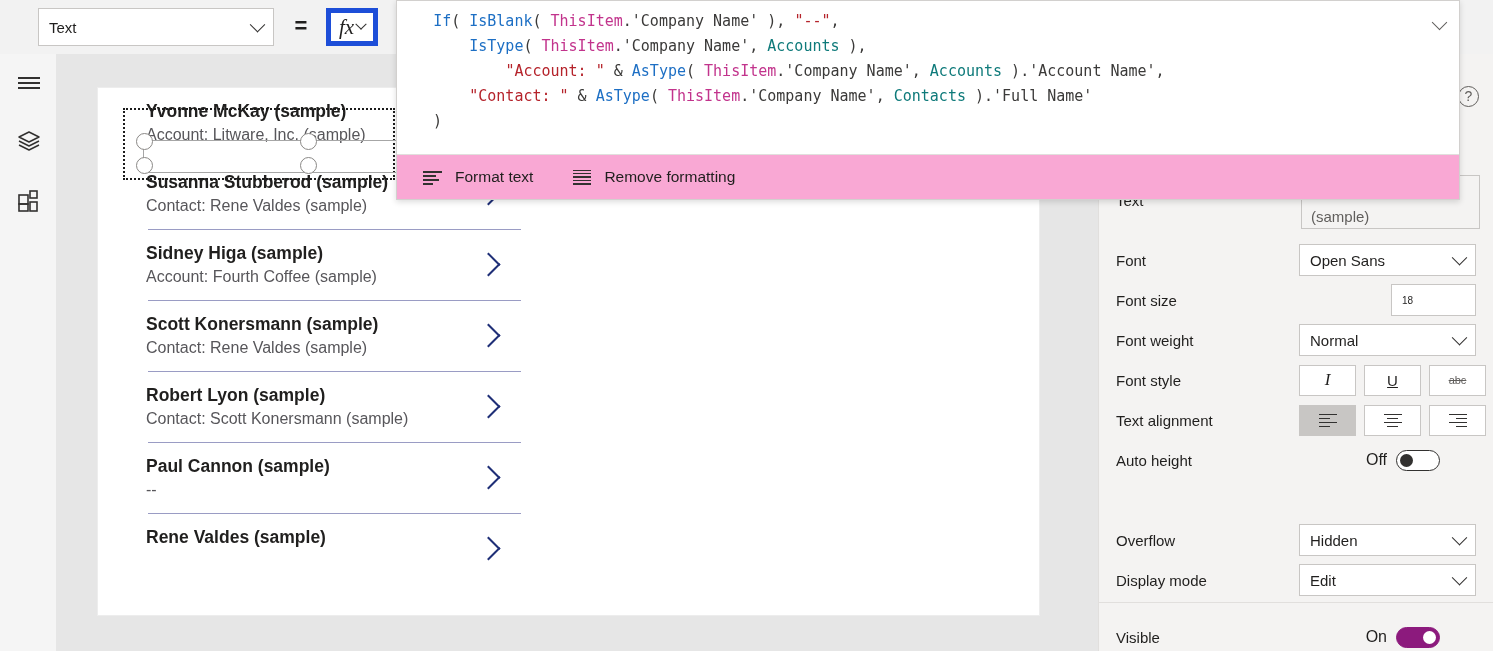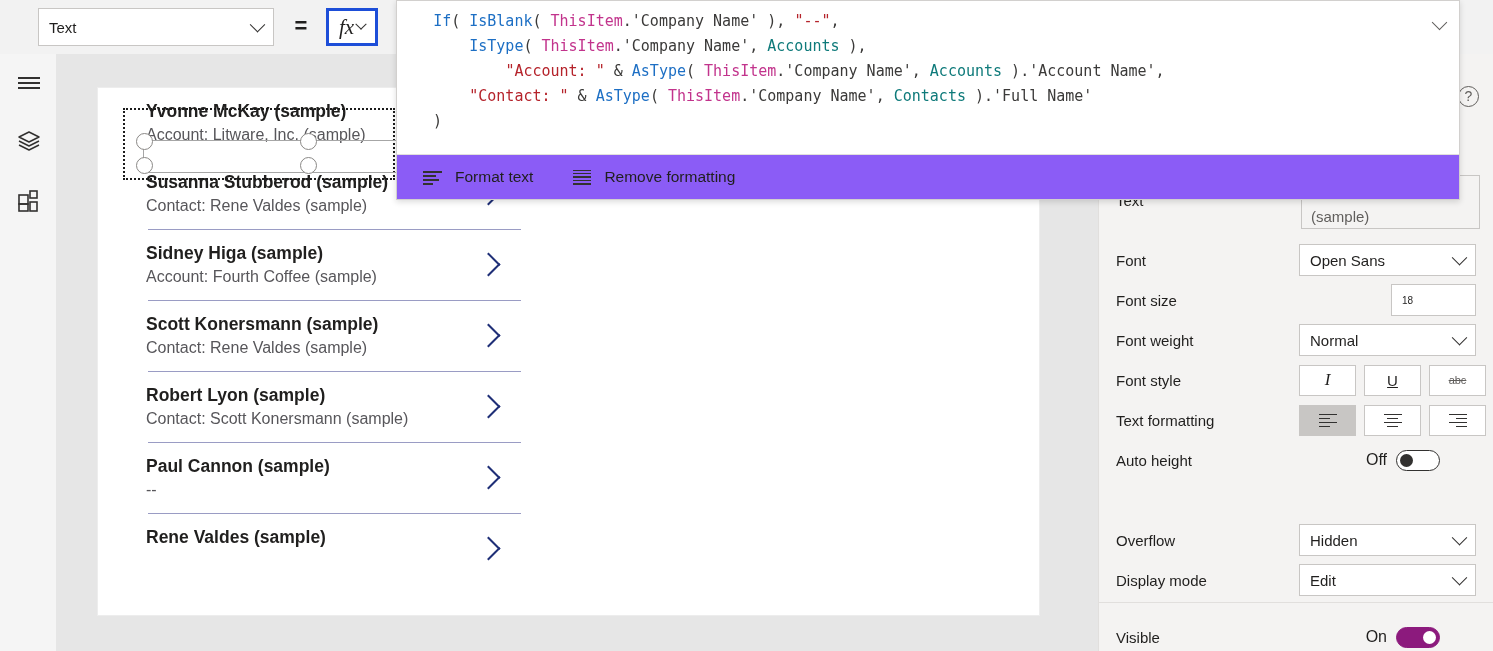--- a/index.html
+++ b/index.html
@@ -29,21 +29,21 @@
     width: 11px; height: 11px; border-right: 1.6px solid #323130;
     border-bottom: 1.6px solid #323130; transform: rotate(45deg) translate(-2px,-2px);
     flex: none;
   }
   .eq-sign {
     position: absolute; left: 290px; top: 13px; width: 22px;
     text-align: center; font-size: 22px; color: #201f1e; font-weight: 600;
   }
   .fx-btn {
     position: absolute; left: 326px; top: 8px; width: 52px; height: 38px;
-    background: #ffffff; border: 3px solid #1d4ed8;
+    background: #ffffff; border: 5px solid #1d4ed8;
     display: flex; align-items: center; justify-content: center; gap: 3px;
     cursor: pointer;
   }
   .fx-btn .fx {
     font-family: "Liberation Serif", serif; font-style: italic;
     font-size: 21px; color: #201f1e;
   }
   .fx-btn .chev { width: 8px; height: 8px; border-width: 1.4px; }
 
   
@@ -69,21 +69,21 @@
   .tk-str  { color: #b5232b; }
   .tk-pln  { color: #3b3a39; }
   .formula-collapse {
     position: absolute; right: 14px; top: 16px;
     width: 11px; height: 11px;
     border-right: 1.7px solid #605e5c; border-bottom: 1.7px solid #605e5c;
     transform: rotate(45deg); cursor: pointer;
   }
   .formula-footer {
     position: absolute; left: 0; bottom: 0; width: 100%; height: 45px;
-    background: #8b5cf6; border-top: 1px solid #e1dfdd;
+    background: #f9a8d4; border-top: 1px solid #e1dfdd;
     display: flex; align-items: center; padding-left: 26px; gap: 40px;
   }
   .fmt-btn {
     display: flex; align-items: center; gap: 13px; cursor: pointer;
     font-size: 15.5px; color: #201f1e;
   }
   .ic-fmttext { width: 19px; height: 14px; position: relative; flex: none; }
   .ic-fmttext i {
     position: absolute; left: 0; height: 1.7px; background: #323130; display: block;
   }
@@ -358,21 +358,21 @@
         <div class="sq-btn">
           <span class="ic-underline">U</span>
         </div>
         <div class="sq-btn">
           <span class="ic-strike">abc</span>
         </div>
       </div>
     </div>
 
     <div class="prop-row" style="top:346px;">
-      <span class="prop-label">Text formatting</span>
+      <span class="prop-label">Text alignment</span>
       <div class="btn-group">
         <div class="sq-btn on">
           <span class="ic-align">
             <i style="top:0;left:0;width:18px"></i>
               <i style="top:4px;left:0;width:11px"></i>
             <i style="top:8px;left:0;width:18px"></i>
               <i style="top:12px;left:0;width:11px"></i>
           </span>
         </div>
         <div class="sq-btn">

